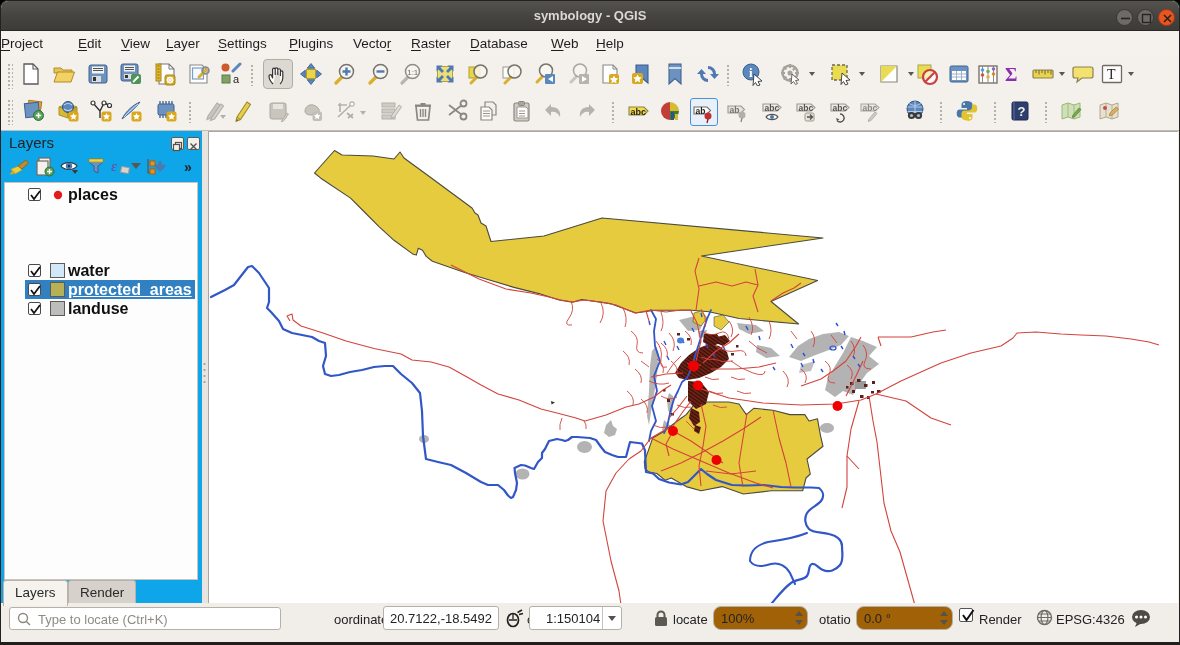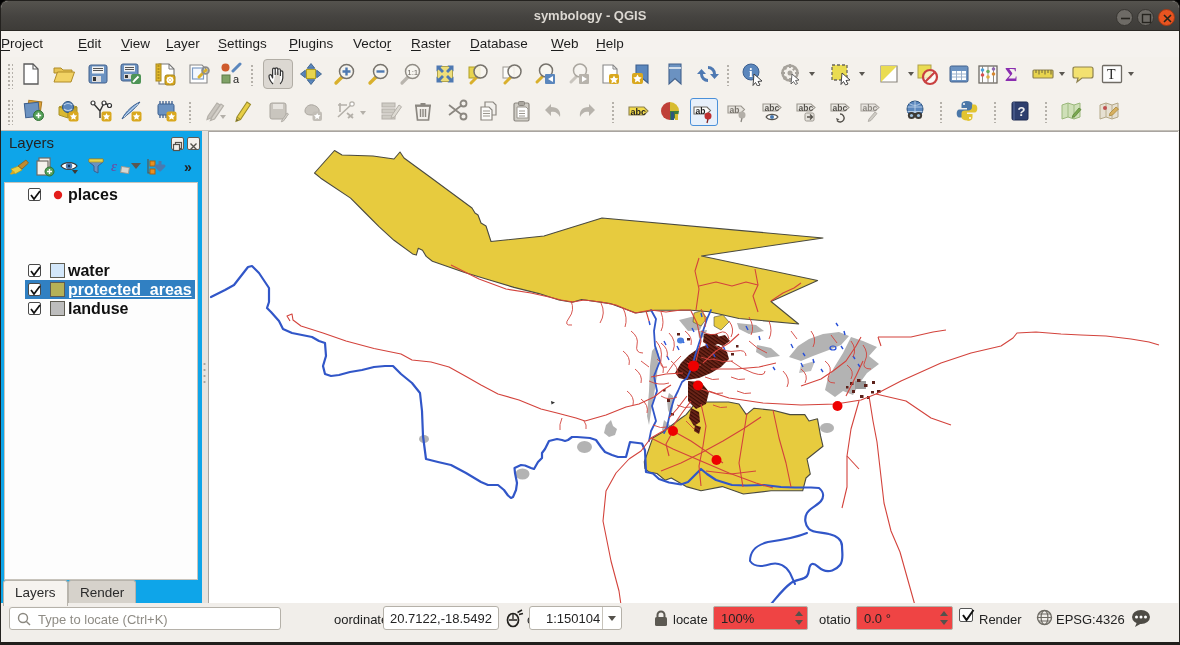--- a/index.html
+++ b/index.html
@@ -60,22 +60,22 @@
 .tab.off{background:#d6d2cb;}
 
 #map{position:absolute;left:201px;top:130px;right:1px;bottom:33px;background:#fff;
   border-left:6px solid #e8e4df;box-shadow:inset 1px 1px 0 #a9a5a0;}
 #map svg{position:absolute;left:0;top:0;}
 
 #status{position:absolute;left:0;bottom:0;height:39px;right:0;background:#f1eeea;
   font-size:13px;color:#232323;}
 .sbox{position:absolute;background:#fff;border:1px solid #b5b1a9;border-radius:3px;}
 .slabel{position:absolute;top:9px;color:#232323;}
-.spin{position:absolute;top:3px;height:24px;background:#ef4444;
-  border:1px solid #b5b1a9;border-radius:2px;}
+.spin{position:absolute;top:3px;height:24px;background:#a16207;
+  border:1px solid #b5b1a9;border-radius:8px;}
 .spin .val{position:absolute;left:7px;top:4px;}
 .arrows{position:absolute;right:2px;top:1px;width:12px;height:20px;}
 .arrows:before{content:"";position:absolute;left:2px;top:3px;width:0;height:0;
   border-left:4px solid transparent;border-right:4px solid transparent;
   border-bottom:5px solid #55524c;}
 .arrows:after{content:"";position:absolute;left:2px;bottom:3px;width:0;height:0;
   border-left:4px solid transparent;border-right:4px solid transparent;
   border-top:5px solid #55524c;}
 </style>
 </head>

